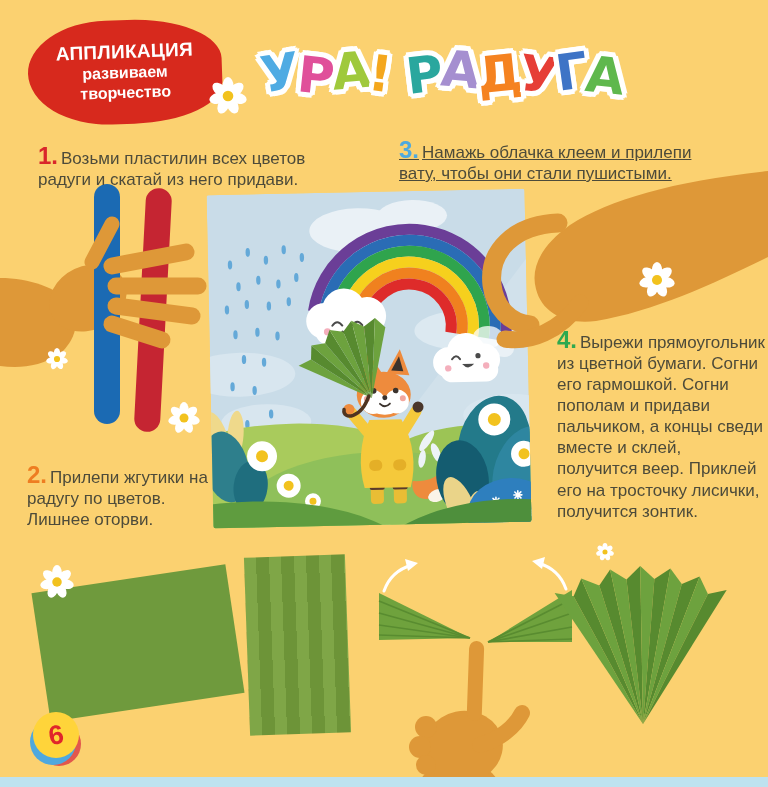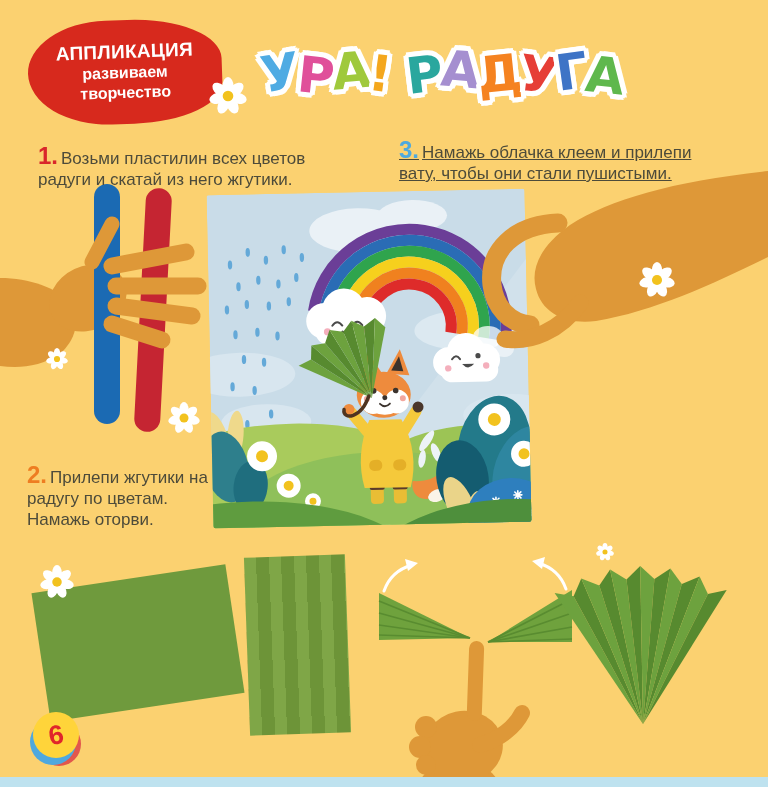--- a/index.html
+++ b/index.html
@@ -76,23 +76,24 @@
       <span class="tl" style="color: rgb(244, 167, 29); transform: rotate(8deg) translateY(1px);">!</span>
       <span class="tsp"></span>
       <span class="tl" style="color: rgb(42, 167, 158); transform: rotate(-7deg) translateY(2px);">Р</span>
       <span class="tl" style="color: rgb(165, 143, 208); transform: rotate(5deg) translateY(-3px);">А</span>
       <span class="tl" style="color: rgb(245, 130, 32); transform: rotate(-6deg) translateY(1px);">Д</span>
       <span class="tl" style="color: rgb(230, 62, 54); transform: rotate(7deg) translateY(2px);">У</span>
       <span class="tl" style="color: rgb(62, 116, 198); transform: rotate(-8deg) translateY(-1px);">Г</span>
       <span class="tl" style="color: rgb(95, 184, 77); transform: rotate(6deg) translateY(3px);">А</span>
     </div>
 
-  <p class="step step1"><span class="num" style="color: rgb(217, 38, 43);">1.</span><span>Возьми пластилин всех цветов радуги и скатай из него жгутики.</span></p>
-  <p class="step step2"><span class="num" style="color: rgb(238, 125, 33);">2.</span><span>Прилепи жгутики на радугу по цветам. Намажь оторви.</span></p>
+  <p class="step step1"><span class="num" style="color: rgb(217, 38, 43);">1.</span><span>Возьми пластилин всех цветов радуги и скатай из него придави.</span></p>
+  <p class="step step2"><span class="num" style="color: rgb(238, 125, 33);">2.</span><span>Прилепи жгутики на радугу по цветов. Лишнее оторви.</span></p>
   <p class="step step3"><span class="num" style="color: rgb(78, 169, 222);">3.</span><span>Намажь облачка клеем и прилепи вату, чтобы они стали пушистыми.</span></p>
+  <p class="step step4"><span class="num" style="color: rgb(46, 169, 79);">4.</span><span>Вырежи прямоугольник из цветной бумаги. Согни его гармошкой. Согни пополам и придави пальчиком, а концы сведи вместе и склей, получится веер. Приклей его на тросточку лисички, получится зонтик.</span></p>
 
   <svg class="svgabs" style="left:0;top:170px" width="230" height="300" viewBox="0 0 230 300">
     <path d="M0,108 C30,108 56,118 70,132 C80,146 78,166 62,182 C40,198 18,198 0,196 Z" fill="#DE9838"></path>
     <ellipse cx="88" cy="128" rx="40" ry="32" transform="rotate(-25 88 128)" fill="#DE9838"></ellipse>
     <rect x="94" y="14" width="26" height="240" rx="13" fill="#1B6AB3"></rect>
     <rect x="140" y="18" width="26" height="244" rx="13" fill="#C52532" transform="rotate(3 153 140)"></rect>
     <g stroke="#DE9838" stroke-width="17" stroke-linecap="round">
       <line x1="112" y1="96" x2="186" y2="82"></line>
       <line x1="116" y1="116" x2="198" y2="116"></line>
       <line x1="116" y1="136" x2="192" y2="146"></line>

